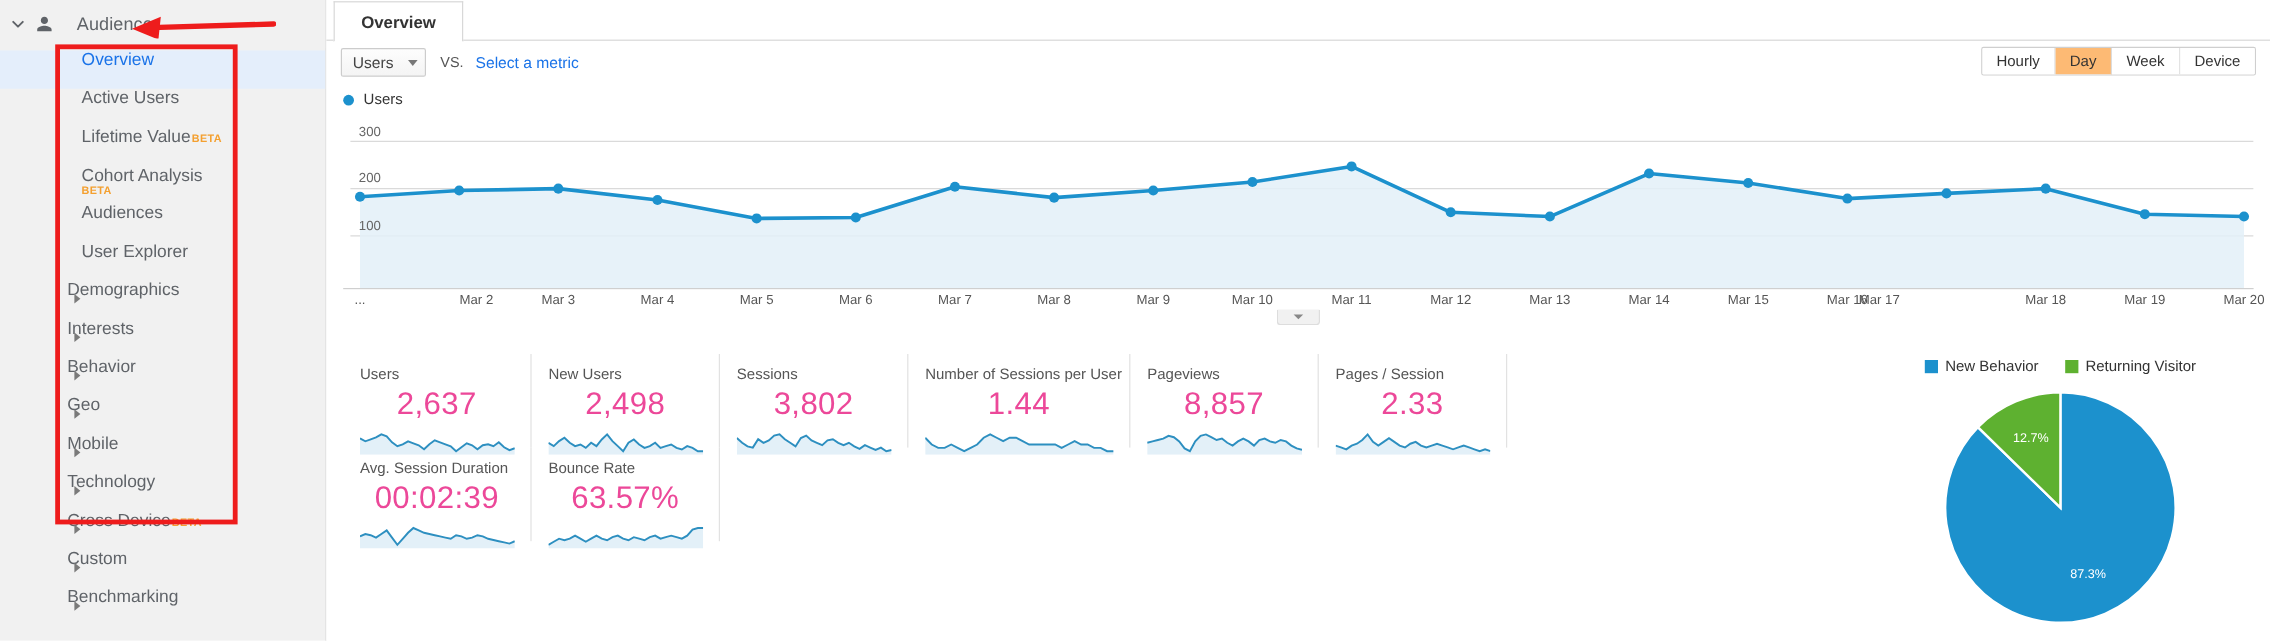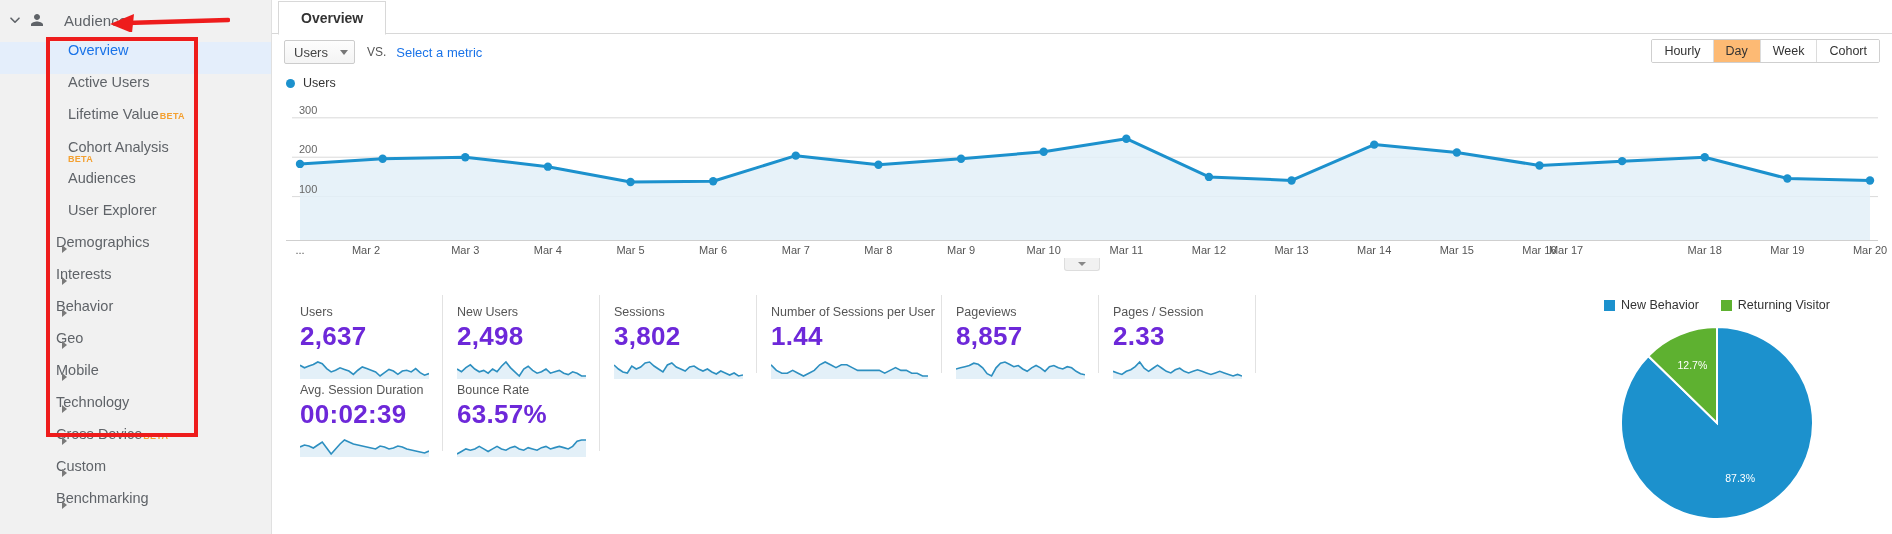--- a/index.html
+++ b/index.html
@@ -171,21 +171,21 @@
   .cards { position: absolute; left: 14px; top: 295px; width: 1180px; }
   .cards-row { display: flex; }
   .card {
     position: relative;
     padding: 10px 14px 0 14px;
     border-right: 1px solid #e2e2e2;
     height: 78px;
   }
   .card:last-child { border-right: 1px solid #e2e2e2; }
   .card-title { font-size: 12.5px; color: #555; margin-bottom: 2px; white-space: nowrap; }
-  .card-value { font-size: 26px; color: #6d28d9; font-weight: bold; line-height: 30px; letter-spacing: .3px;}
+  .card-value { font-size: 26px; color: #ec4899; font-weight: normal; line-height: 30px; letter-spacing: .3px; text-align: center;}
   .card-spark { margin-top: 2px; }
   .card-spark svg { display: block; }
 
   
   .pie-area { position: absolute; right: 10px; top: 295px; width: 330px; }
   .pie-legend { display: flex; align-items: center; justify-content: center; gap: 22px; height: 20px; }
   .pie-legend .item { display: flex; align-items: center; }
   .pie-legend .swatch { width: 11px; height: 11px; margin-right: 6px; }
   .pie-legend .txt { font-size: 12.5px; color: #333; }
   .pie-holder { display: flex; justify-content: center; margin-top: 8px; }
@@ -289,21 +289,21 @@
         <span>Users</span>
         <i class="sel-caret"></i>
       </div>
       <span class="vs-label">VS.</span>
       <span class="select-metric-link">Select a metric</span>
 
       <div class="granularity">
         <div class="gran-btn">Hourly</div>
         <div class="gran-btn selected">Day</div>
         <div class="gran-btn">Week</div>
-        <div class="gran-btn">Cohort</div>
+        <div class="gran-btn">Device</div>
       </div>
     </div>
 
     <div class="chart-wrap">
       <div class="chart-legend">
         <span class="legend-dot"></span>
         <span class="legend-label">Users</span>
       </div>
       <div class="plot" id="plot">
           <svg width="1592" height="146">
@@ -335,21 +335,21 @@
           </svg>
           <div class="ylabel" style="top: 88.6061px;">100</div>
           <div class="ylabel" style="top: 49.2121px;">200</div>
           <div class="ylabel" style="top: 9.81818px;">300</div>
         </div>
       <div class="xaxis" id="xaxis">
         <div class="collapse-tab">
             <i></i>
           </div>
       <span style="left: 14px;">...</span>
-          <span style="left: 80px;">Mar 2</span>
+          <span style="left: 111px;">Mar 2</span>
           <span style="left: 179.263px;">Mar 3</span>
           <span style="left: 261.895px; text-align: center;">Mar 4</span>
           <span style="left: 344.526px;">Mar 5</span>
           <span style="left: 427.158px;">Mar 6</span>
           <span style="left: 509.789px;">Mar 7</span>
           <span style="left: 592.421px;">Mar 8</span>
           <span style="left: 675.053px;">Mar 9</span>
           <span style="left: 757.684px;">Mar 10</span>
           <span style="left: 840.316px;">Mar 11</span>
           <span style="left: 922.947px;">Mar 12</span>

